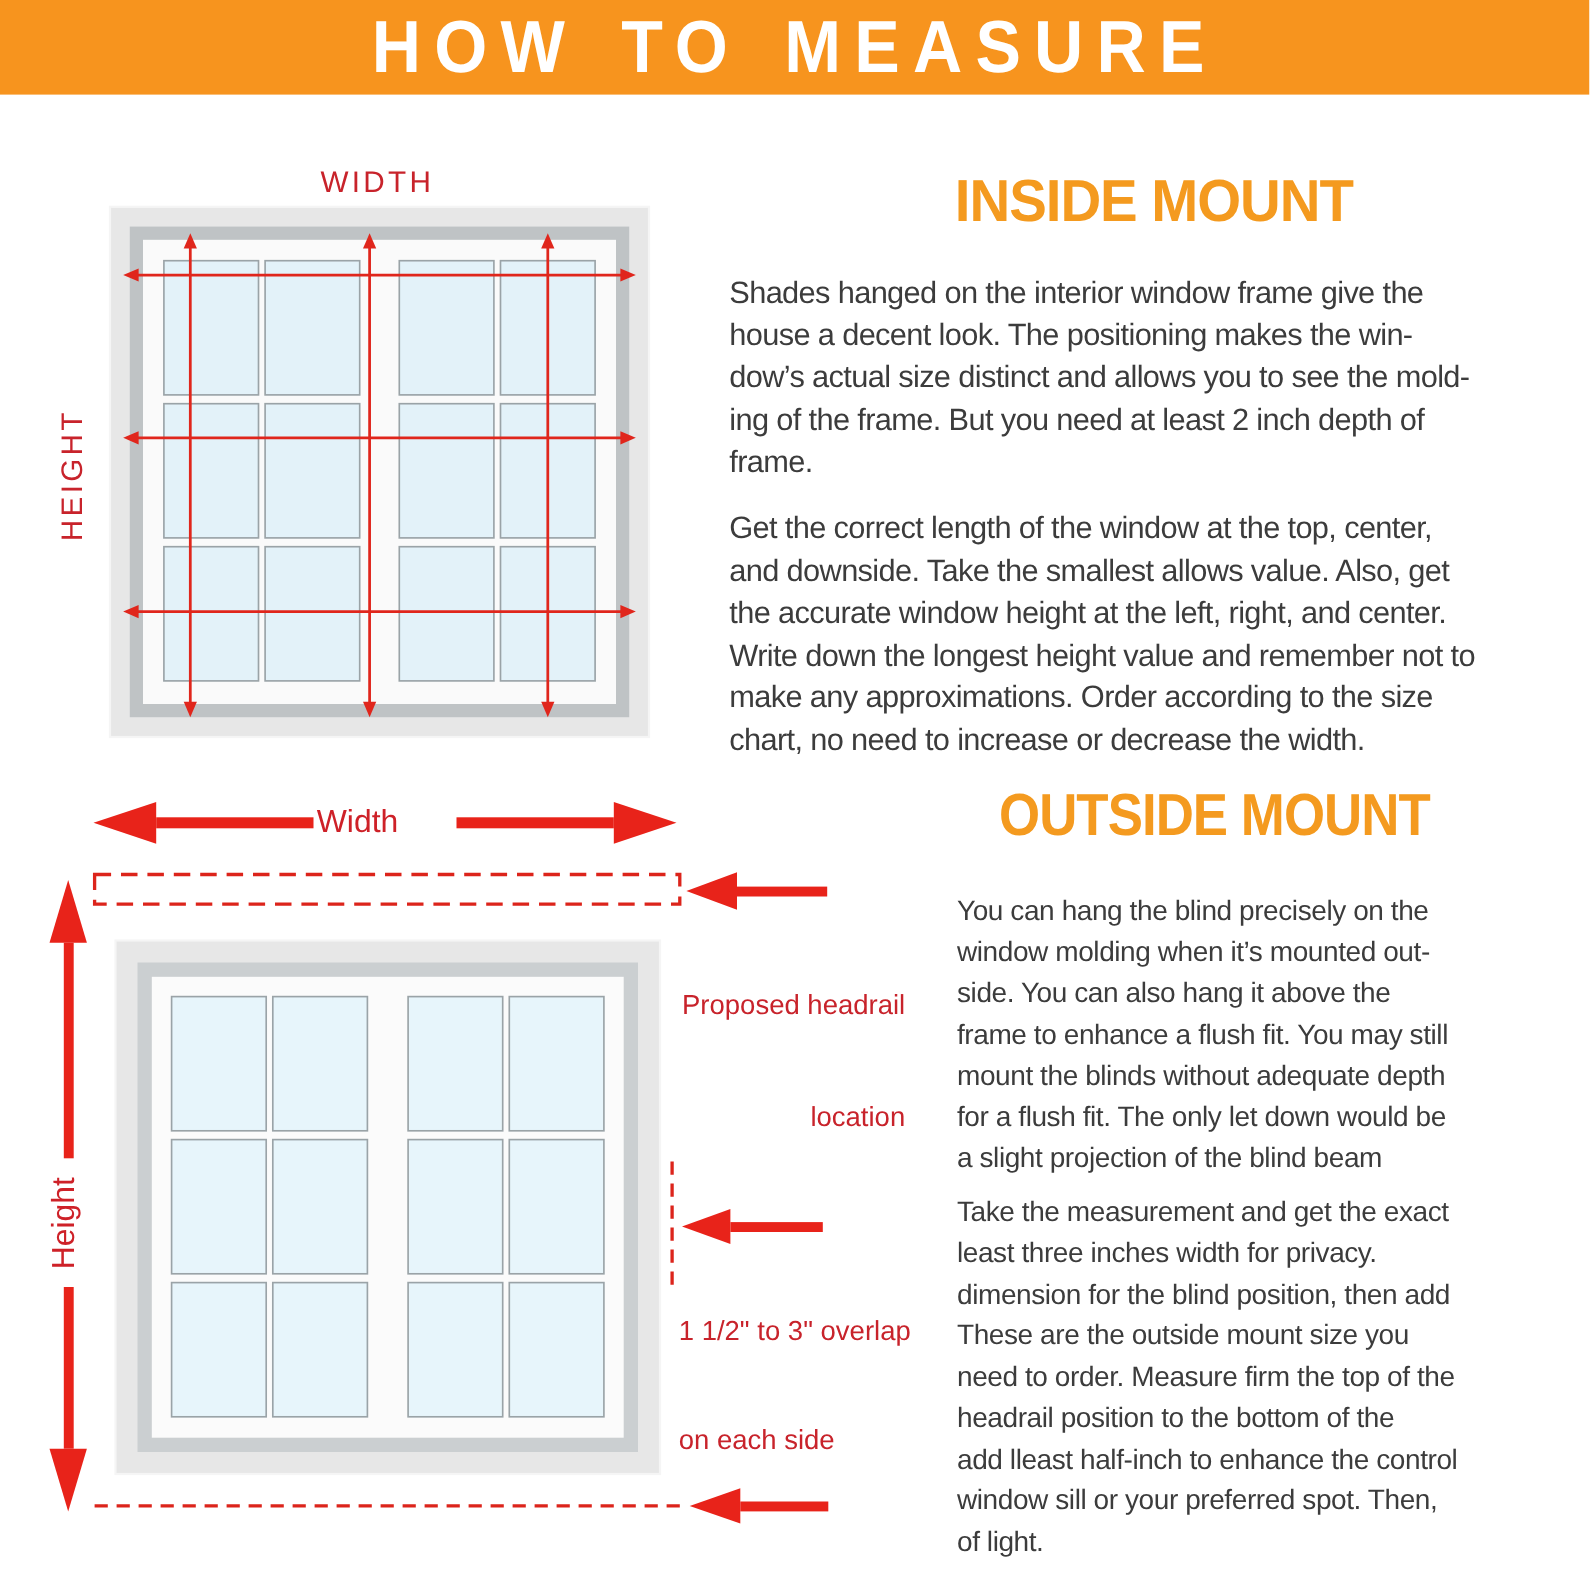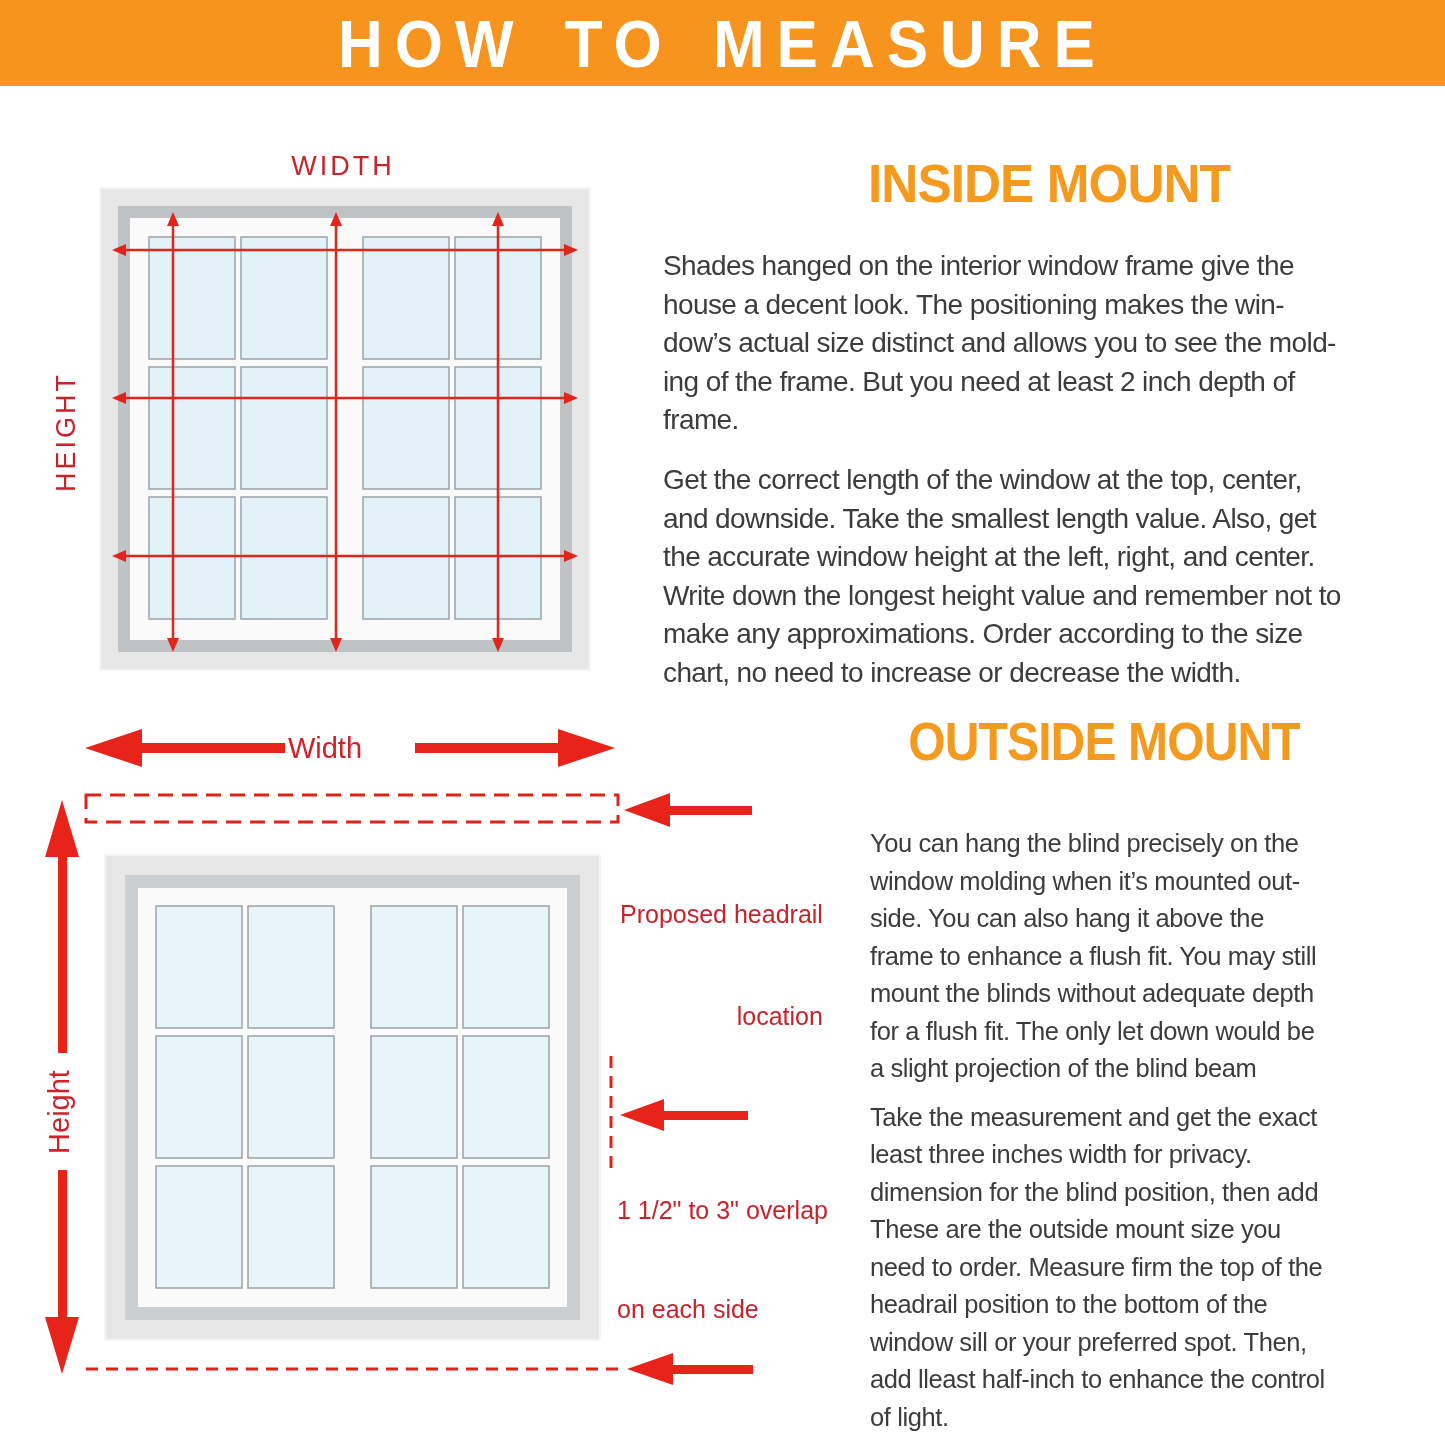--- a/index.html
+++ b/index.html
@@ -36,21 +36,21 @@
   .outside-col{left:870px;top:710px;width:468px;}
   h2.mount{margin:0;color:#F49A1F;font-size:54px;font-weight:bold;letter-spacing:-1px;
            text-align:center;white-space:nowrap;}
   .inside-col h2.mount{transform:scaleX(0.95);}
   .outside-col h2.mount{transform:scaleX(0.89);}
   .para{margin:0;}
   .inside-col .para{font-size:28px;letter-spacing:-0.6px;line-height:38.6px;}
   .outside-col .para{font-size:25.5px;letter-spacing:-0.4px;line-height:37.5px;}
   .inside-col .p1{margin-top:33px;}
   .inside-col .p2{margin-top:21px;}
-  .outside-col .p1{margin-top:53px;}
+  .outside-col .p1{margin-top:38px;}
   .outside-col .p2{margin-top:11px;}
   .pline{white-space:pre;}
 </style>
 </head>
 <body>
 
 <div class="abs banner">
   <div class="banner-title">HOW TO MEASURE</div>
 </div>
 
@@ -178,21 +178,21 @@
   <h2 class="mount">INSIDE MOUNT</h2>
   <div class="para p1">
     <div class="pline">Shades hanged on the interior window frame give the</div>
     <div class="pline">house a decent look. The positioning makes the win-</div>
     <div class="pline">dow’s actual size distinct and allows you to see the mold-</div>
     <div class="pline">ing of the frame. But you need at least 2 inch depth of</div>
     <div class="pline">frame.</div>
   </div>
   <div class="para p2">
     <div class="pline">Get the correct length of the window at the top, center,</div>
-    <div class="pline">and downside. Take the smallest length value. Also, get</div>
+    <div class="pline">and downside. Take the smallest allows value. Also, get</div>
     <div class="pline">the accurate window height at the left, right, and center.</div>
     <div class="pline">Write down the longest height value and remember not to</div>
     <div class="pline">make any approximations. Order according to the size</div>
     <div class="pline">chart, no need to increase or decrease the width.</div>
   </div>
 </div>
 
 <div class="abs col outside-col">
   <h2 class="mount">OUTSIDE MOUNT</h2>
   <div class="para p1">
@@ -204,17 +204,17 @@
     <div class="pline">for a flush fit. The only let down would be</div>
     <div class="pline">a slight projection of the blind beam</div>
   </div>
   <div class="para p2">
     <div class="pline">Take the measurement and get the exact</div>
     <div class="pline">least three inches width for privacy.</div>
     <div class="pline">dimension for the blind position, then add</div>
     <div class="pline">These are the outside mount size you</div>
     <div class="pline">need to order. Measure firm the top of the</div>
     <div class="pline">headrail position to the bottom of the</div>
+    <div class="pline">add lleast half-inch to enhance the control</div>
     <div class="pline">window sill or your preferred spot. Then,</div>
-    <div class="pline">add lleast half-inch to enhance the control</div>
     <div class="pline">of light.</div>
   </div>
 </div>
 
 </body></html>

